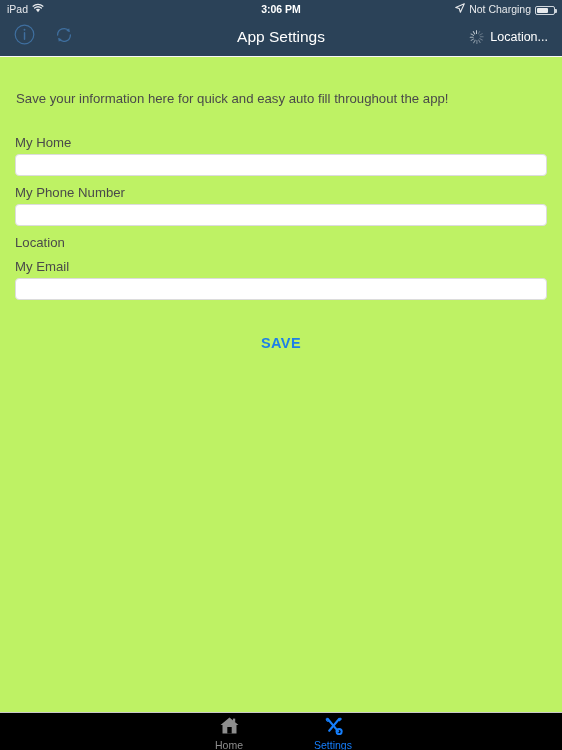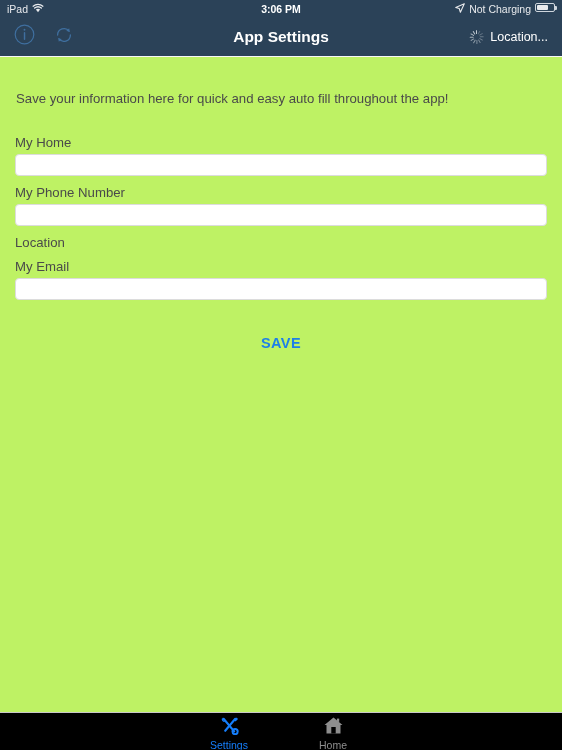--- a/index.html
+++ b/index.html
@@ -38,21 +38,21 @@
     left: 0; right: 0;
     text-align: center;
     font-size: 10.5px;
     font-weight: bold;
     color: #ffffff;
     pointer-events: none;
   }
   .status-right {
     margin-left: auto;
     display: flex;
-    align-items: flex-start;
+    align-items: flex-end;
     gap: 4px;
     font-size: 10.5px;
   }
   .wifi-icon { display: block; }
   .loc-arrow { display: block; }
   .battery {
     width: 20px;
     height: 9px;
     border: 1px solid #cfd6dd;
     border-radius: 2px;
@@ -92,21 +92,21 @@
     align-items: center;
     gap: 18px;
     z-index: 2;
   }
   .nav-title {
     position: absolute;
     left: 0; right: 0;
     text-align: center;
     color: #ffffff;
     font-size: 15.5px;
-    font-weight: bold;
+    font-weight: normal;
     pointer-events: none;
   }
   .nav-right {
     margin-left: auto;
     display: flex;
     align-items: center;
     gap: 7px;
     z-index: 2;
   }
   .nav-right-label {
@@ -373,38 +373,38 @@
   </div>
 
 
   <div class="save-wrap">
     <button class="save-button">SAVE</button>
   </div>
 </div>
 
 <div class="tab-bar">
 
+  <div class="tab-item inactive">
+    <span class="tab-icon">
+      <svg width="21" height="19" viewBox="0 0 21 19">
+        <path d="M10.5 1.5 L19.5 9 L17.5 9 L17.5 17.5 L3.5 17.5 L3.5 9 L1.5 9 Z" fill="#8e8e8e"></path>
+        <rect x="8.3" y="11" width="4.4" height="6.5" fill="#000000"></rect>
+        <rect x="13.9" y="2.6" width="2.3" height="3.3" fill="#8e8e8e"></rect>
+      </svg>
+    </span>
+    <span class="tab-label">Home</span>
+  </div>
+
   <div class="tab-item active">
     <span class="tab-icon">
       <svg width="21" height="19" viewBox="0 0 21 19">
         <g stroke="#157efb" stroke-width="2.1" stroke-linecap="round" fill="none">
           <path d="M4.6 2.8 L15.2 15.4"></path>
           <path d="M16.3 2.8 L6.2 14.8"></path>
         </g>
         <path d="M3.2 1.4 a3 3 0 0 0 3 4.6 L4.3 3.9 Z" fill="#157efb"></path>
         <circle cx="16.1" cy="15.6" r="2.6" fill="none" stroke="#157efb" stroke-width="2"></circle>
         <path d="M17.6 1.6 L19 3 L16.6 5.6 L15.2 4.2 Z" fill="#157efb"></path>
       </svg>
     </span>
     <span class="tab-label">Settings</span>
   </div>
-
-  <div class="tab-item inactive">
-    <span class="tab-icon">
-      <svg width="21" height="19" viewBox="0 0 21 19">
-        <path d="M10.5 1.5 L19.5 9 L17.5 9 L17.5 17.5 L3.5 17.5 L3.5 9 L1.5 9 Z" fill="#8e8e8e"></path>
-        <rect x="8.3" y="11" width="4.4" height="6.5" fill="#000000"></rect>
-        <rect x="13.9" y="2.6" width="2.3" height="3.3" fill="#8e8e8e"></rect>
-      </svg>
-    </span>
-    <span class="tab-label">Home</span>
-  </div>
 </div>
 
 </body></html>

